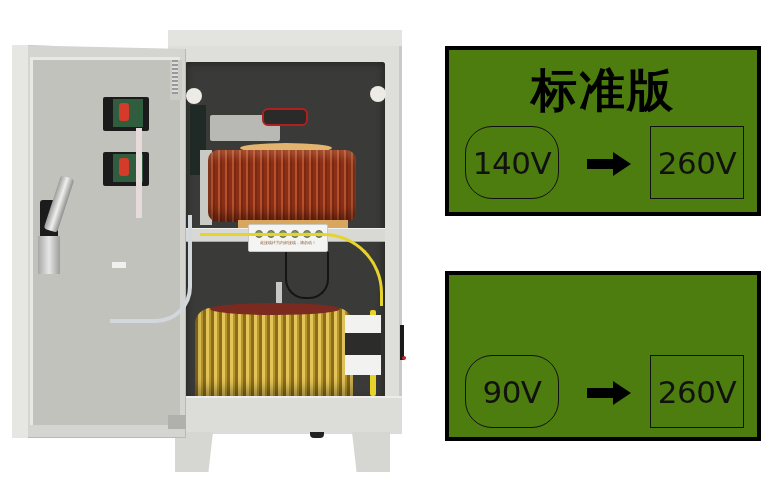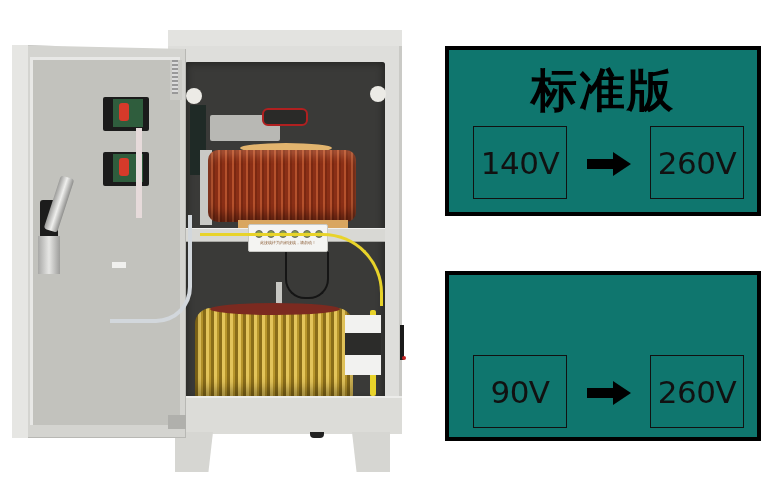--- a/index.html
+++ b/index.html
@@ -88,36 +88,36 @@
     .handle-lever { left: 52px; top: 176px; width: 14px; height: 56px; background: linear-gradient(90deg, #9c9c9a, #efefed, #8f8f8d); transform: rotate(18deg); border-radius: 3px; }
     .handle-mount { left: 38px; top: 236px; width: 22px; height: 38px; background: linear-gradient(90deg, #a8a8a6, #e6e6e4, #9d9d9b); }
 
     .cable-grey { left: 110px; top: 215px; width: 78px; height: 104px; border: 4px solid #d2d7dc; border-top: none; border-left: none; border-radius: 0 0 36px 0; }
     .cable-tie { left: 112px; top: 262px; width: 14px; height: 6px; background: #f0f0ee; }
     .ribbon-door { left: 136px; top: 128px; width: 6px; height: 90px; background: #e6dada; }
 
     
     .spec-box {
       position: absolute; left: 445px; width: 316px; height: 170px;
-      border: 4px solid #000; box-sizing: border-box; background: #0f766e;
+      border: 4px solid #000; box-sizing: border-box; background: #4d7c0f;
     }
     .spec-standard { top: 46px; }
     .spec-ultralow { top: 271px; }
     .spec-title {
       position: absolute; left: 0; right: 0; top: 8px; text-align: center;
       font-family: "DejaVu Sans", sans-serif; font-weight: bold; font-size: 46px; line-height: 64px;
       letter-spacing: 2px; color: #000;
     }
     .volt-box {
       position: absolute; top: 76px; width: 94px; height: 73px;
       border: 1.5px solid #111; box-sizing: border-box;
       display: flex; align-items: center; justify-content: center;
       font-family: "DejaVu Sans", sans-serif; font-size: 31px; color: #111; letter-spacing: -0.5px;
     }
-    .volt-from { left: 24px; }
+    .volt-from { left: 16px; border-radius: 27px; }
     .volt-to { left: 201px; }
     .spec-ultralow .volt-box { top: 80px; }
     .arrow {
       position: absolute; left: 138px; top: 102px; width: 44px; height: 24px;
     }
     .spec-ultralow .arrow { top: 106px; }
   </style>
 </head>
 <body>
 

